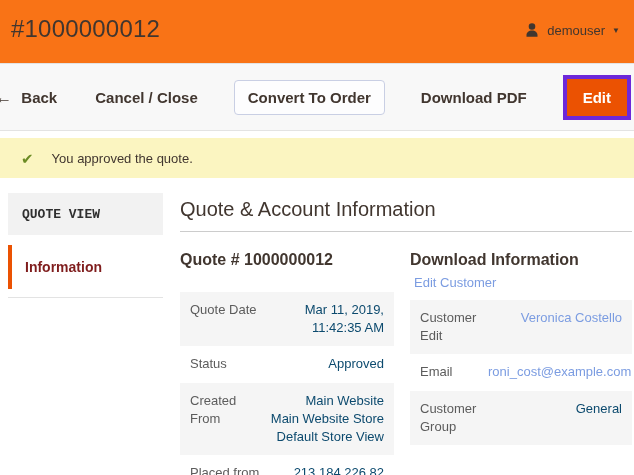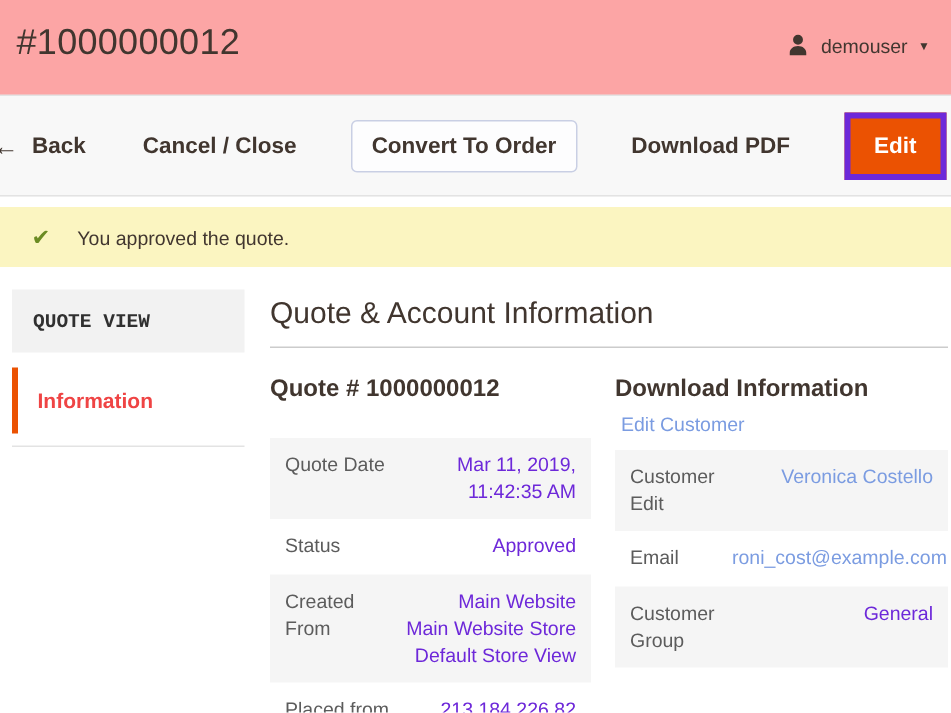--- a/index.html
+++ b/index.html
@@ -10,21 +10,21 @@
     font-family:"Liberation Sans","DejaVu Sans",sans-serif;
     color:#303030;
   }
 
   
   .page-header {
     height:64px;
     border-bottom:1px solid #e3e3e3;
     display:flex; justify-content:space-between; align-items:flex-start;
     padding:15px 14px 0 11px;
-    background:#fca5a5;
+    background:#f97316;
   }
   .page-title {
     font-size:24px; font-weight:400; color:#41362f; line-height:1.2;
     margin:0; letter-spacing:.2px;
   }
   .user-menu {
     display:flex; align-items:center; gap:7px;
     margin-top:7px; cursor:pointer;
     font-size:13px; color:#41362f;
   }
@@ -74,21 +74,21 @@
   .sidebar { width:155px; flex-shrink:0; }
   .sidebar-title {
     background:#f2f2f2;
     padding:14px 14px 13px;
     font-size:13px; font-weight:700; color:#303030;font-family:Liberation Mono, monospace;
   }
   .sidebar-nav { border-bottom:1px solid #e3e3e3; padding:10px 0 8px; }
   .nav-item {
     border-left:4px solid #eb5202;
     padding:14px 10px 14px 13px;
-    font-size:14px; font-weight:600; color:#ef4444;
+    font-size:14px; font-weight:600; color:#7f1d1d;
     cursor:pointer; background:#fff;
   }
 
   .main { flex:1; min-width:0; }
   .section-title {
     margin:0; padding:5px 0 10px;
     font-size:20px; font-weight:400; color:#41362f;
     border-bottom:1px solid #cccccc;
     white-space:nowrap; overflow:hidden;
   }
@@ -105,21 +105,21 @@
     margin:5px 0 10px 4px;
     font-size:13px; color:#7b9ce1; text-decoration:none; cursor:pointer;
   }
 
   .info-table { width:100%; font-size:13px; }
   .row { display:flex; padding:9px 10px; line-height:1.4; }
   .row.stripe { background:#f5f5f5; }
   .row .label { flex-shrink:0; color:#5c5c5c; padding-right:6px; }
   .col-left  .row .label { width:80px; }
   .col-right .row .label { width:68px; }
-  .row .value { flex:1; text-align:right; color:#6d28d9; white-space:pre-line; word-wrap:break-word; }
+  .row .value { flex:1; text-align:right; color:#0c4a6e; white-space:pre-line; word-wrap:break-word; }
   .row .value.link { color:#7b9ce1; cursor:pointer; }
 </style>
 </head>
 <body>
 
 <div class="page-header">
   <h1 class="page-title">#1000000012</h1>
   <div class="user-menu">
     <span style="display:flex;">
       <svg width="16" height="16" viewBox="0 0 16 16" aria-hidden="true">

